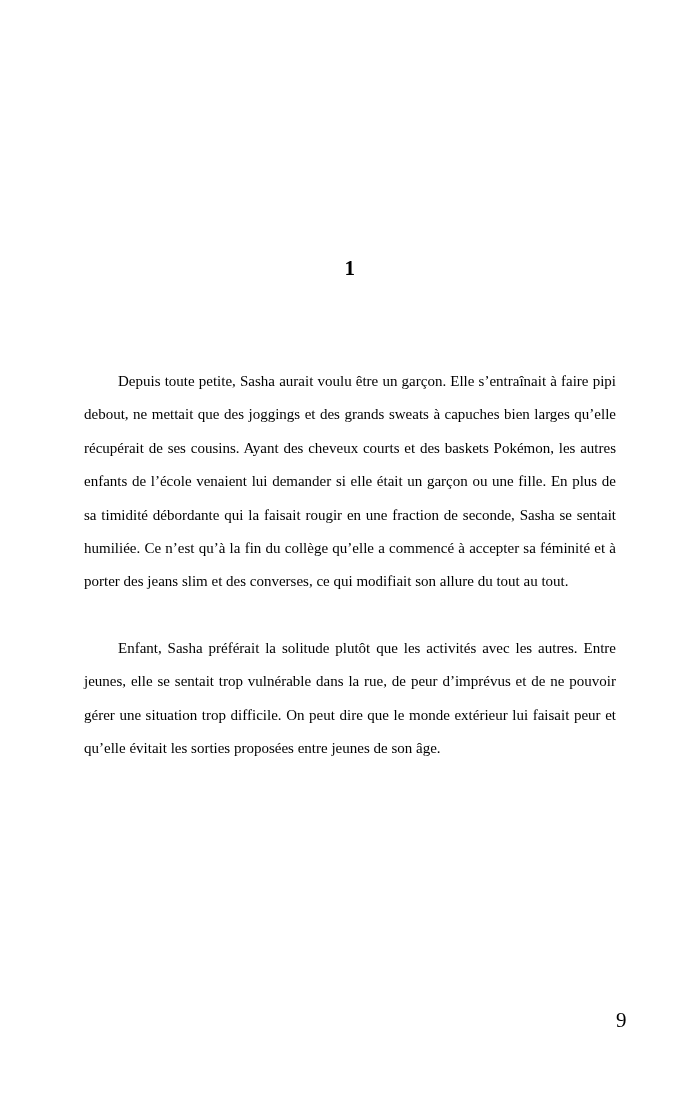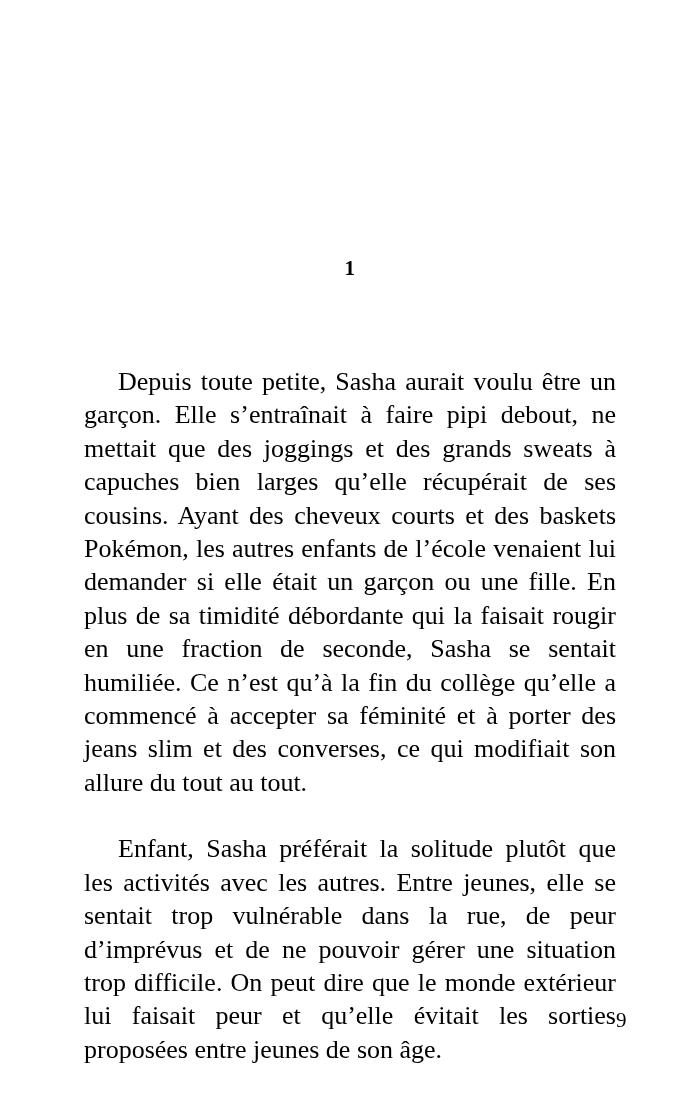--- a/index.html
+++ b/index.html
@@ -32,21 +32,21 @@
     text-align: center;
     font-size: 21px;
     font-weight: bold;
     line-height: 1;
     letter-spacing: 0.5px;
   }
   .body-text {
     margin: 0;
     text-align: justify;
     text-justify: inter-word;
-    font-size: 26px;
+    font-size: 15px;
     line-height: 33.4px;
     hyphens: none;
   }
   .para-first {
     padding-top: 86px;
     text-indent: 34px;
   }
   .para-next {
     padding-top: 33px;
     text-indent: 34px;

